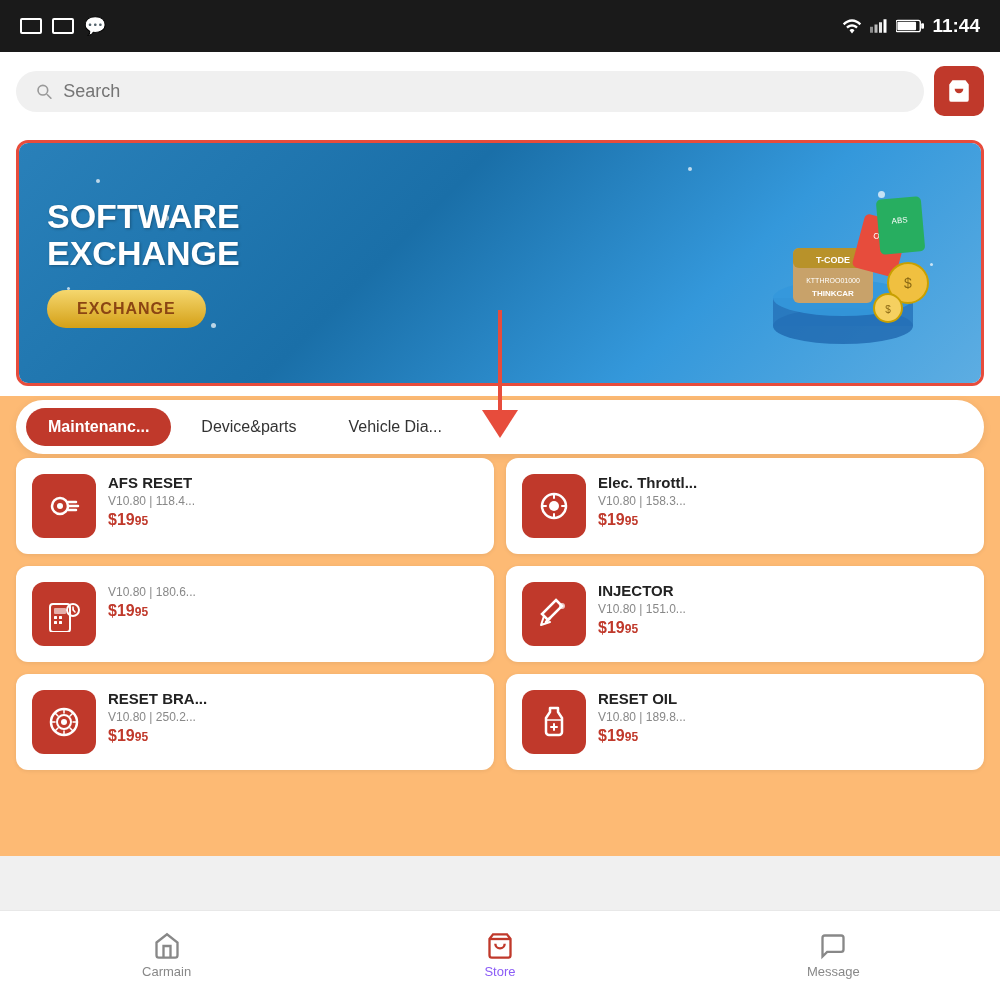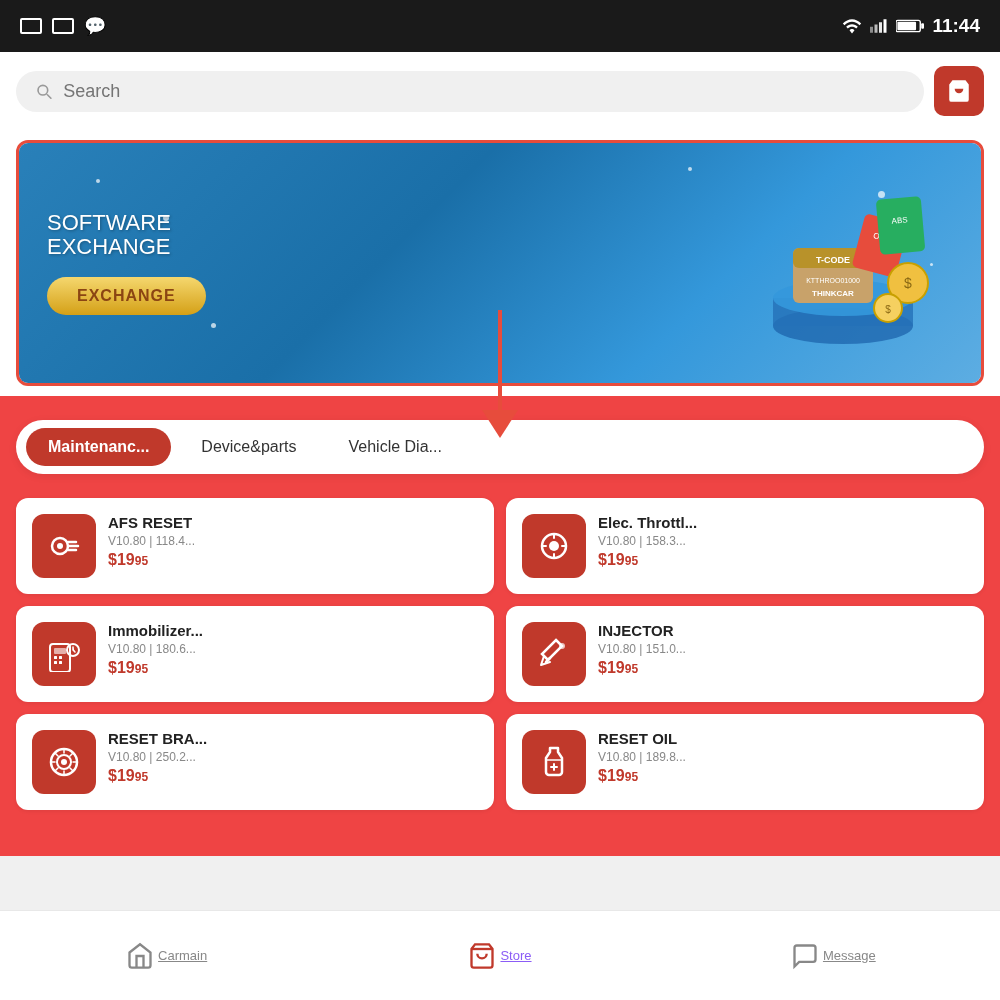--- a/index.html
+++ b/index.html
@@ -44,21 +44,21 @@
       font-size: 16px;
     }
     .time {
       font-size: 19px;
       font-weight: 600;
       color: #fff;
     }
 
     
     .phone-screen {
-      background: #ef4444;
+      background: #fdba74;
       width: 100%;
       height: 804px;
     }
 
     
     .search-bar-container {
       background: #fff;
       padding: 14px 16px;
       display: flex;
       align-items: center;
@@ -122,22 +122,22 @@
     .banner-star {
       position: absolute;
       background: rgba(255,255,255,0.7);
       border-radius: 50%;
     }
     .banner-left {
       flex: 1;
       z-index: 2;
     }
     .banner-title {
-      font-size: 22px;
-      font-weight: 400;
+      font-size: 34px;
+      font-weight: 700;
       color: #fff;
       line-height: 1.1;
       text-shadow: 1px 1px 3px rgba(0,0,0,0.3);
       margin-bottom: 18px;
     }
     .exchange-btn {
       background: linear-gradient(to bottom, #f5d76e, #d4a017);
       border: none;
       border-radius: 25px;
       padding: 10px 30px;
@@ -176,21 +176,21 @@
       width: 0;
       height: 0;
       border-left: 18px solid transparent;
       border-right: 18px solid transparent;
       border-top: 28px solid #e74c3c;
     }
 
     
     .category-tabs {
       background: #fff;
-      margin: 24px 16px;
+      margin: 4px 16px;
       border-radius: 30px;
       padding: 8px 10px;
       display: flex;
       gap: 8px;
       box-shadow: 0 2px 8px rgba(0,0,0,0.08);
     }
     .tab-item {
       padding: 10px 22px;
       border-radius: 22px;
       font-size: 16px;
@@ -264,28 +264,27 @@
       left: 0;
       right: 0;
       background: #fff;
       height: 90px;
       display: flex;
       border-top: 1px solid #e8e8e8;
     }
     .nav-item {
       flex: 1;
       display: flex;
-      flex-direction: row;
+      flex-direction: column;
       align-items: center;
       justify-content: center;
       gap: 4px;
       cursor: pointer;
       color: #888;
       font-size: 13px;
-      text-decoration: underline;
     }
     .nav-item.active {
       color: #8b5cf6;
     }
     .nav-item svg {
       width: 28px; height: 28px;
     }
     .nav-item.active svg { fill: #c0392b; }
     .nav-item:not(.active) svg { fill: #888; }
   </style>
@@ -436,21 +435,20 @@
           <rect x="8" y="12" width="12" height="6" rx="1" fill="#fff" opacity="0.6"></rect>
           <rect x="8" y="20" width="3" height="3" rx="0.5" fill="#fff"></rect>
           <rect x="13" y="20" width="3" height="3" rx="0.5" fill="#fff"></rect>
           <rect x="8" y="25" width="3" height="3" rx="0.5" fill="#fff"></rect>
           <rect x="13" y="25" width="3" height="3" rx="0.5" fill="#fff"></rect>
           <circle cx="27" cy="14" r="6" fill="none" stroke="#fff" stroke-width="2"></circle>
           <path d="M27 11v3l2 2" stroke="#fff" stroke-width="1.5" stroke-linecap="round"></path>
         </svg>
       </div>
       <div class="product-info">
-        <div class="product-name">Immobilizer...</div>
         <div class="product-version">V10.80 | 180.6...</div>
         <div class="product-price">
           <span>$19</span><span class="price-decimal">95</span>
         </div>
       </div>
     </div>
 
     <div class="product-card">
       <div class="product-icon">
         <svg viewBox="0 0 36 36">

